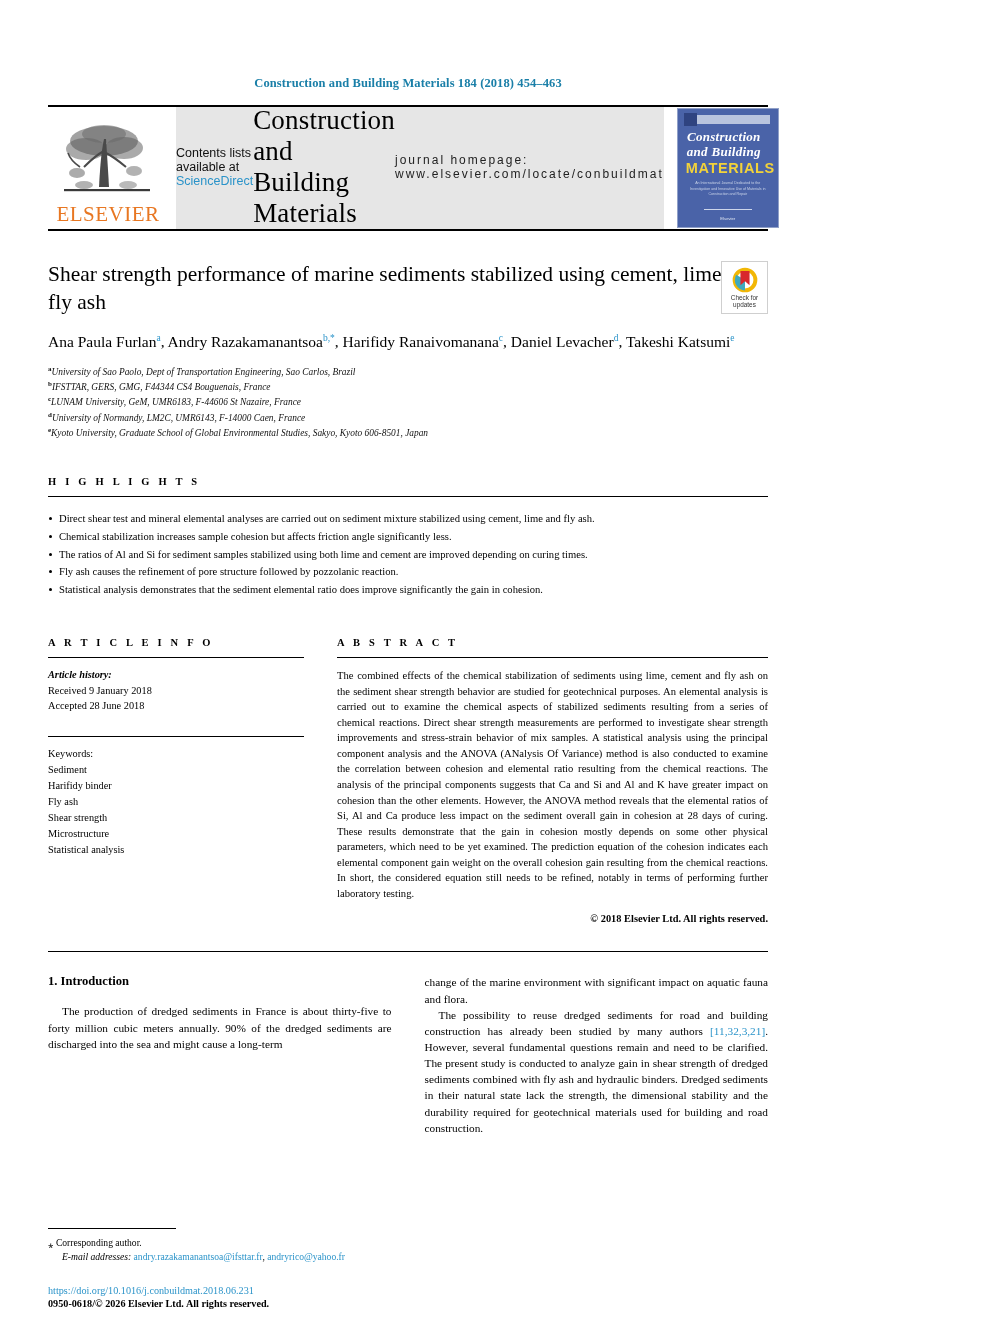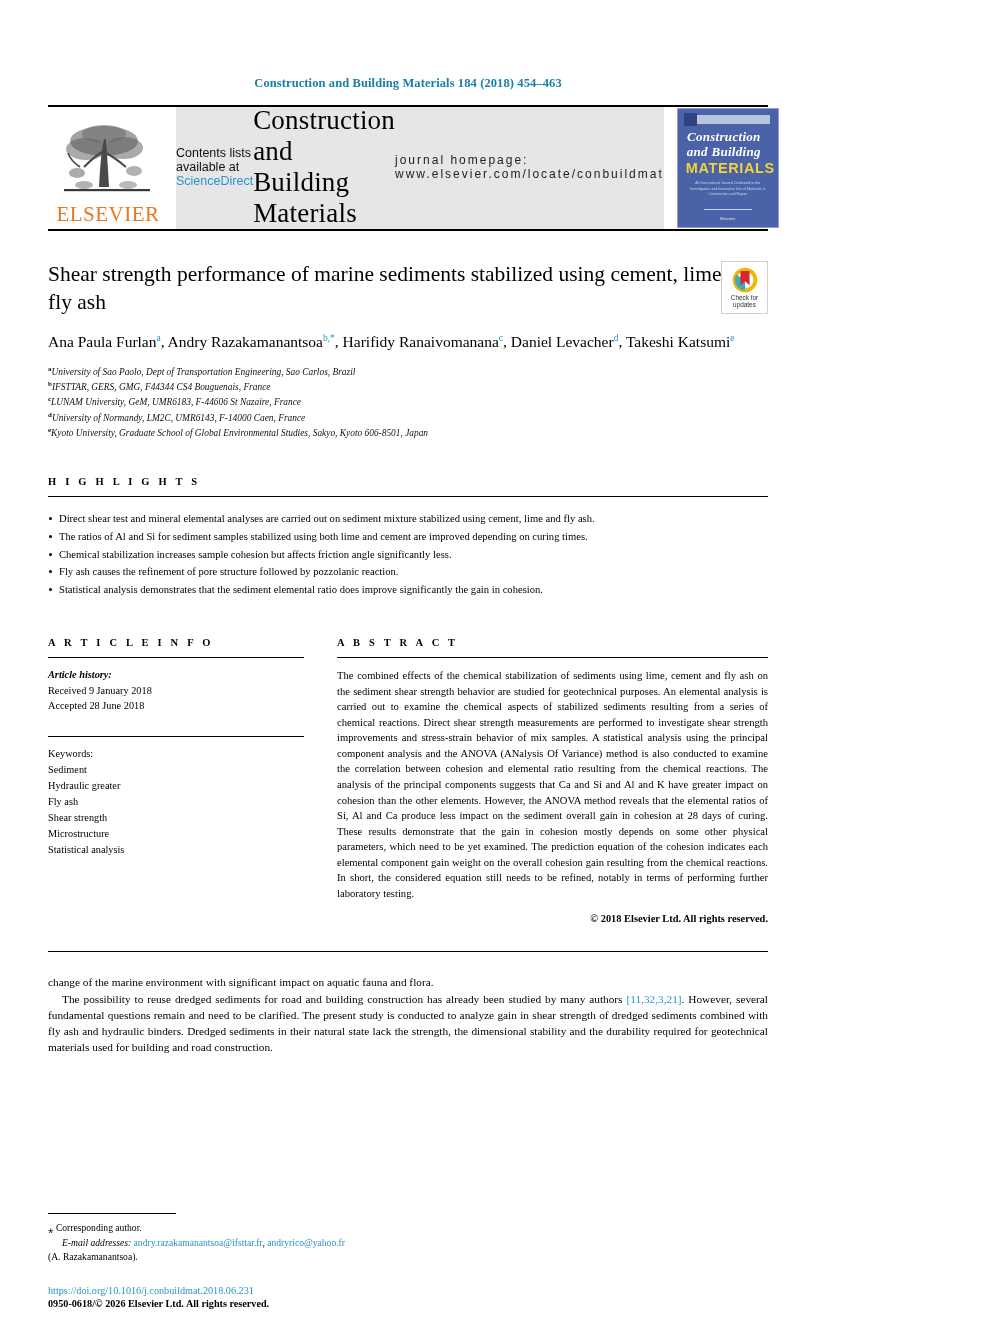--- a/index.html
+++ b/index.html
@@ -363,78 +363,81 @@
         <span>updates</span>
       </div>
     </div>
   </div>
 
   <div class="highlights">
     <div class="sec-head">H I G H L I G H T S</div>
     <div class="hl-rule"></div>
     <ul class="hl-list">
       <li>Direct shear test and mineral elemental analyses are carried out on sediment mixture stabilized using cement, lime and fly ash.</li>
+      <li>Chemical stabilization increases sample cohesion but affects friction angle significantly less.</li>
       <li>The ratios of Al and Si for sediment samples stabilized using both lime and cement are improved depending on curing times.</li>
-      <li>Chemical stabilization increases sample cohesion but affects friction angle significantly less.</li>
       <li>Fly ash causes the refinement of pore structure followed by pozzolanic reaction.</li>
       <li>Statistical analysis demonstrates that the sediment elemental ratio does improve significantly the gain in cohesion.</li>
     </ul>
   </div>
 
   <div class="info-abs">
     <div class="col-info">
       <div class="sec-head">A R T I C L E  I N F O</div>
       <div class="info-rule-top"></div>
       <div class="info-body">
         <div class="it">Article history:</div>
         <div>Received 9 January 2018</div>
         <div>Accepted 28 June 2018</div>
       </div>
       <div class="kw-rule"></div>
       <div class="kw-body">
         <div class="it">Keywords:</div>
         <div>Sediment</div>
-        <div>Hydraulic greater</div>
+        <div>Harifidy binder</div>
         <div>Fly ash</div>
         <div>Shear strength</div>
         <div>Microstructure</div>
         <div>Statistical analysis</div>
       </div>
     </div>
 
     <div class="col-abs">
       <div class="sec-head">A B S T R A C T</div>
       <div class="abs-rule"></div>
       <div class="abs-text">The combined effects of the chemical stabilization of sediments using lime, cement and fly ash on the sediment shear strength behavior are studied for geotechnical purposes. An elemental analysis is carried out to examine the chemical aspects of stabilized sediments resulting from a series of chemical reactions. Direct shear strength measurements are performed to investigate shear strength improvements and stress-strain behavior of mix samples. A statistical analysis using the principal component analysis and the ANOVA (ANalysis Of Variance) method is also conducted to examine the correlation between cohesion and elemental ratio resulting from the chemical reactions. The analysis of the principal components suggests that Ca and Si and Al and K have greater impact on cohesion than the other elements. However, the ANOVA method reveals that the elemental ratios of Si, Al and Ca produce less impact on the sediment overall gain in cohesion at 28 days of curing. These results demonstrate that the gain in cohesion mostly depends on some other physical parameters, which need to be yet examined. The prediction equation of the cohesion indicates each elemental component gain weight on the overall cohesion gain resulting from the chemical reactions. In short, the considered equation still needs to be refined, notably in terms of performing further laboratory testing.</div>
       <div class="abs-copy">© 2018 Elsevier Ltd. All rights reserved.</div>
     </div>
   </div>
 
   <div class="body-rule"></div>
 
   <div class="two-col">
+    <div class="bcol">
+      <div class="h2">1. Introduction</div>
+      <p class="bp">The production of dredged sediments in France is about thirty-five to forty million cubic meters annually. 90% of the dredged sediments are discharged into the sea and might cause a long-term</p>
+    </div>
     <div class="bcol">
       <p class="bp noind">change of the marine environment with significant impact on aquatic fauna and flora.</p>
       <p class="bp"><span>The possibility to reuse dredged sediments for road and building construction has already been studied by many authors </span><span class="cite">[11,32,3,21]</span><span>. However, several fundamental questions remain and need to be clarified. The present study is conducted to analyze gain in shear strength of dredged sediments combined with fly ash and hydraulic binders. Dredged sediments in their natural state lack the strength, the dimensional stability and the durability required for geotechnical materials used for building and road construction.</span></p>
     </div>
   </div>
 
   <div class="footnote">
     <div class="fn-rule"></div>
     <div class="fn-text">
       <div>
         <span class="fn-star">⁎</span>
         <span>Corresponding author.</span>
       </div>
       <div style="text-indent:14px;">
         <span class="ital">E-mail addresses:</span>
         <span class="fn-mail">andry.razakamanantsoa@ifsttar.fr</span><span>, </span>
         <span class="fn-mail">andryrico@yahoo.fr</span>
       </div>
-      <div>(A. Razakamanantsoa).</div>
     </div>
   </div>
 
   <div class="doi-block">
     <a class="doi-link" href="#">https://doi.org/10.1016/j.conbuildmat.2018.06.231</a>
     <div class="issn-line">0950-0618/© 2026 Elsevier Ltd. All rights reserved.</div>
   </div>
 
 </div>
 

